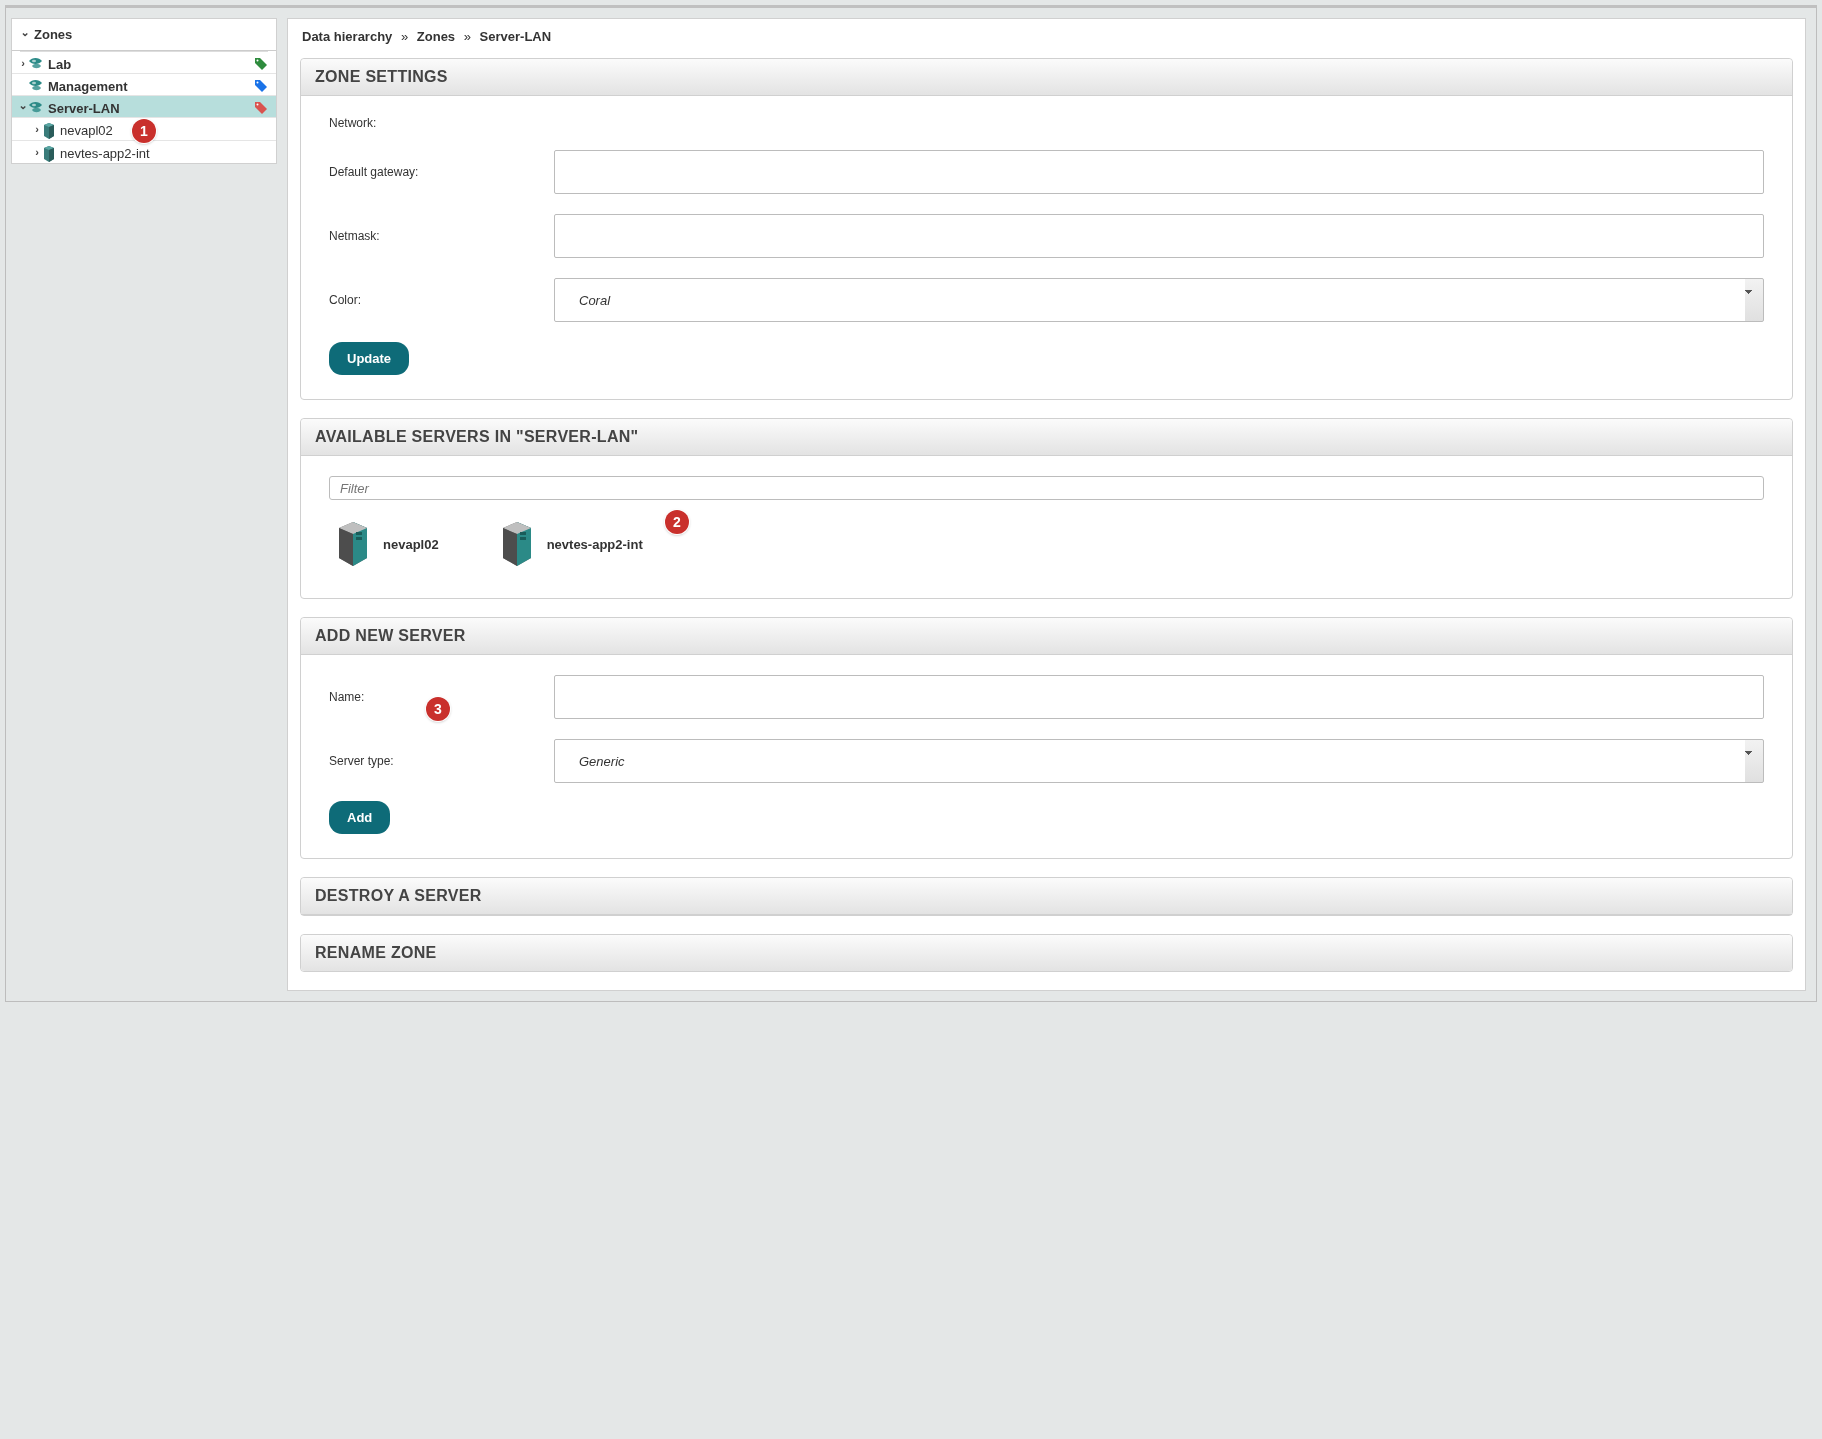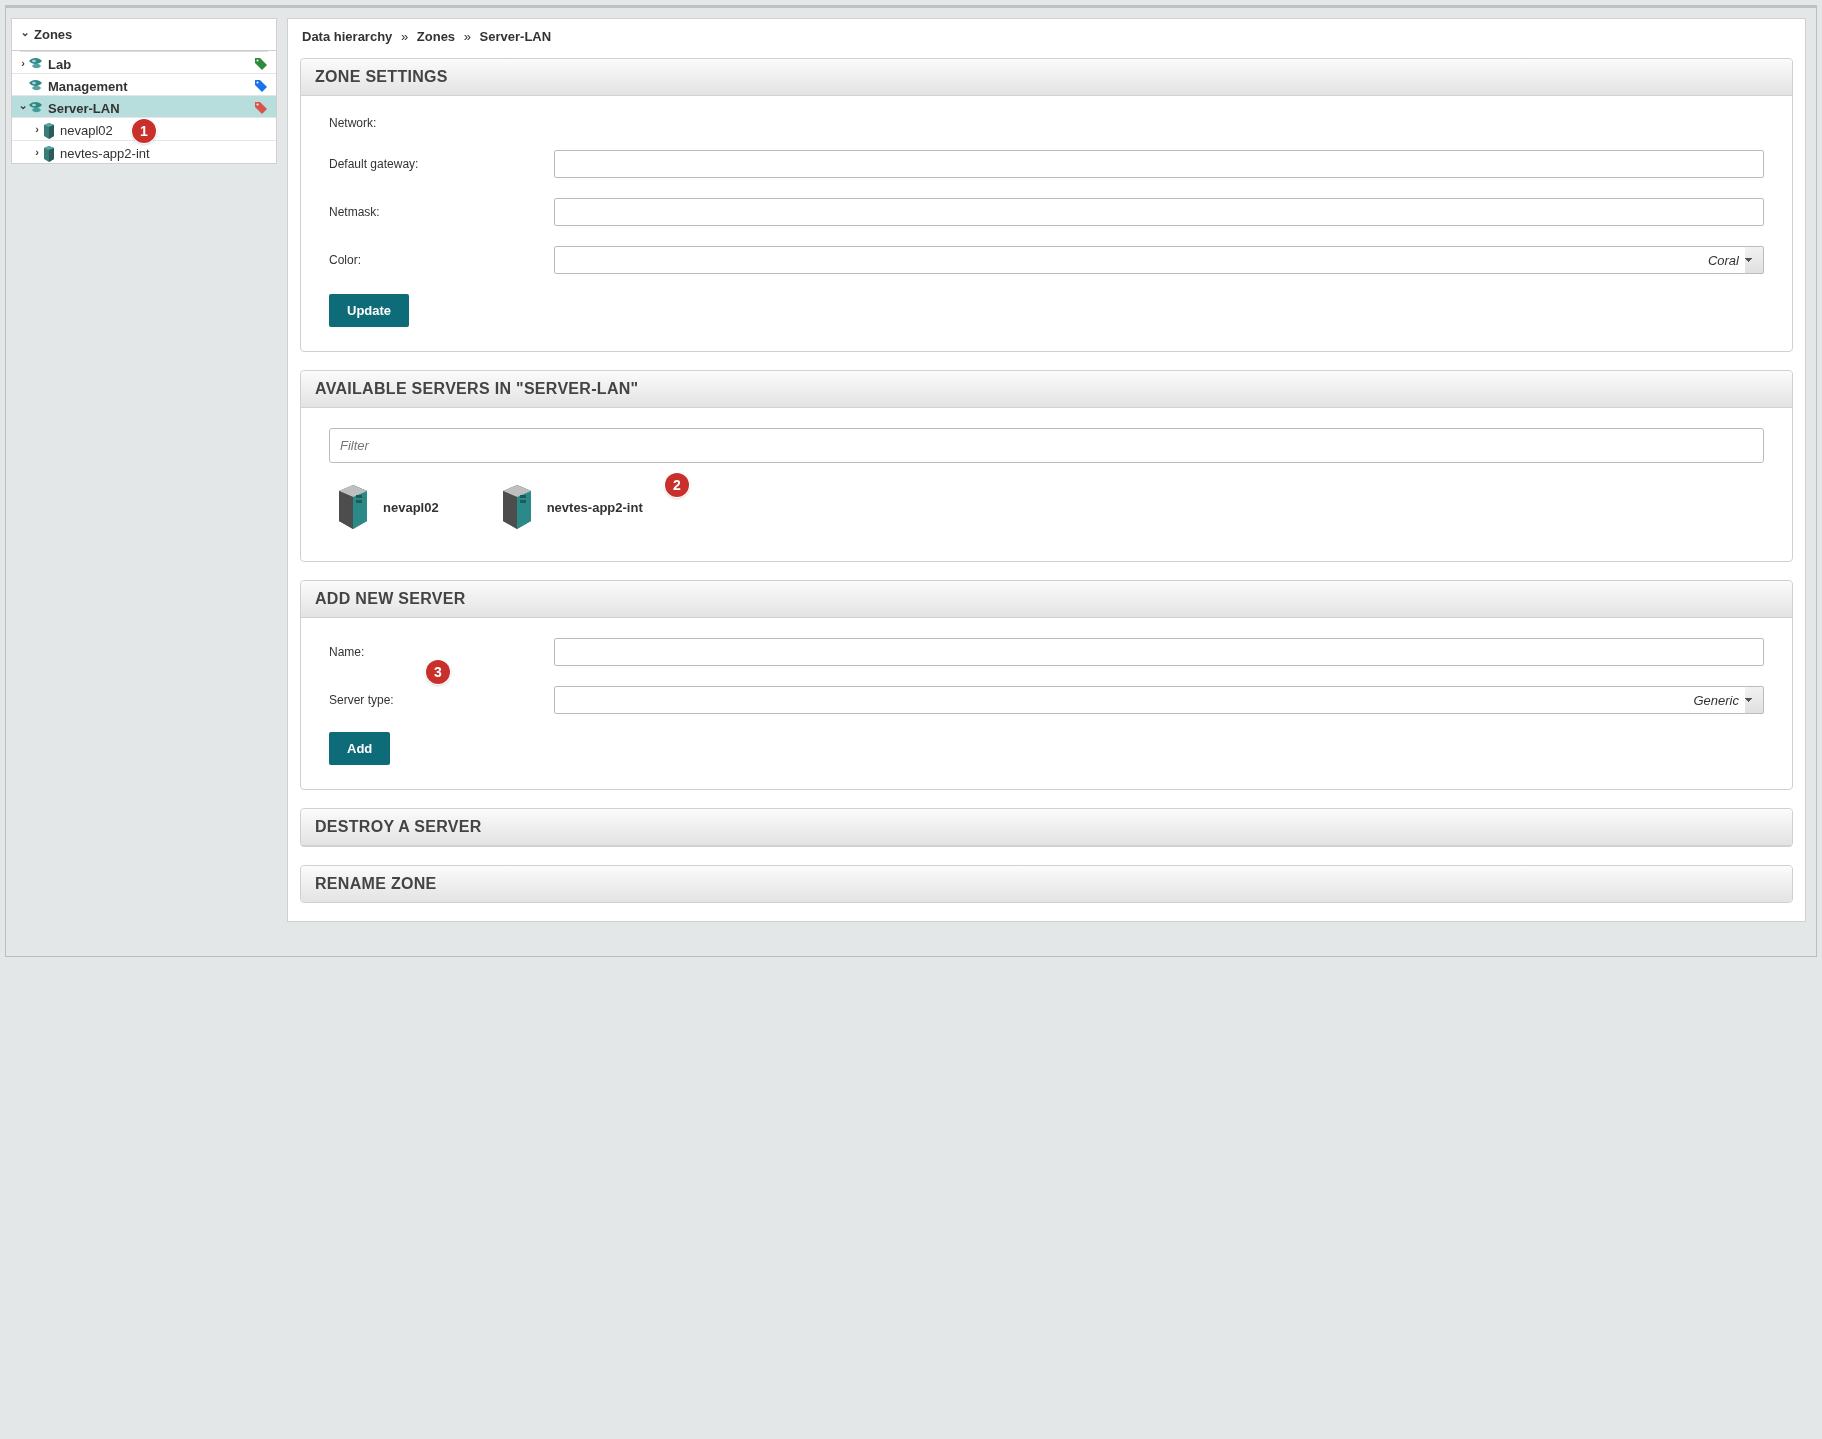--- a/index.html
+++ b/index.html
@@ -110,27 +110,26 @@
     margin-bottom: 20px;
   }
   .form-row label {
     width: 225px;
     font-size: 12px;
     color: #333;
   }
   .form-row .control { flex: 1; }
   .input, .select {
     width: 100%;
-    height: 28px;
+    height: 44px;
     border: 1px solid #bcbcbc;
     padding: 2px 24px;
     font-size: 13px;
     border-radius: 2px;
     background:#fff;
-    text-align:right;
   }
   .select {
     font-style: italic;
     color: #333;
     appearance: none;
     background-image: linear-gradient(45deg, transparent 50%, #555 50%), linear-gradient(135deg, #555 50%, transparent 50%), linear-gradient(#f2f2f2,#e0e0e0);
     background-position: calc(100% - 14px) 11px, calc(100% - 10px) 11px, right 0 top 0;
     background-size: 4px 4px, 4px 4px, 18px 100%;
     background-repeat: no-repeat;
     padding-right: 24px;
@@ -138,26 +137,26 @@
   }
   .btn {
     display:inline-block;
     background: #0e6b78;
     color: #fff;
     font-weight: 700;
     border: none;
     padding: 9px 18px;
     font-size: 13px;
     cursor: pointer;
-    border-radius: 2px;
+    border-radius: 13px;
   }
 
   .filter-input {
     width: 100%;
-    height: 35px;
+    height: 24px;
     border: 1px solid #bcbcbc;
     padding: 4px 10px;
     font-style: italic;
     font-size: 13px;
     border-radius: 3px;
   }
   .servers-list { display:flex; gap:60px; padding: 22px 0 8px 6px; }
   .server-item { display:flex; align-items:center; gap:12px; font-weight:700; cursor:pointer; }
 
   .panel.no-body { margin-bottom:0; }

